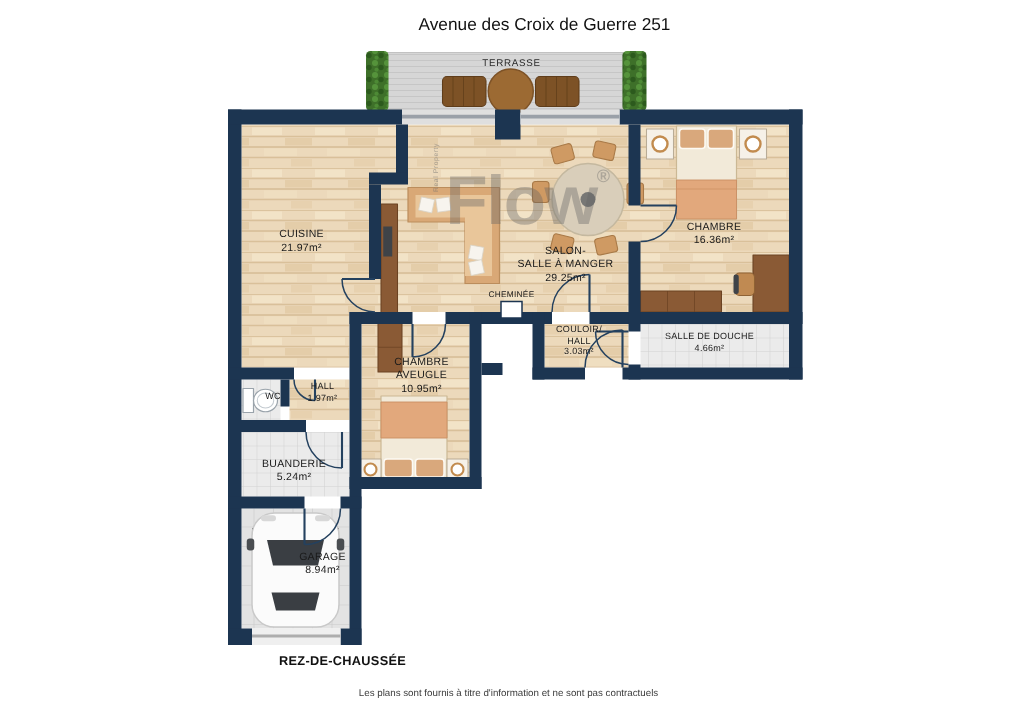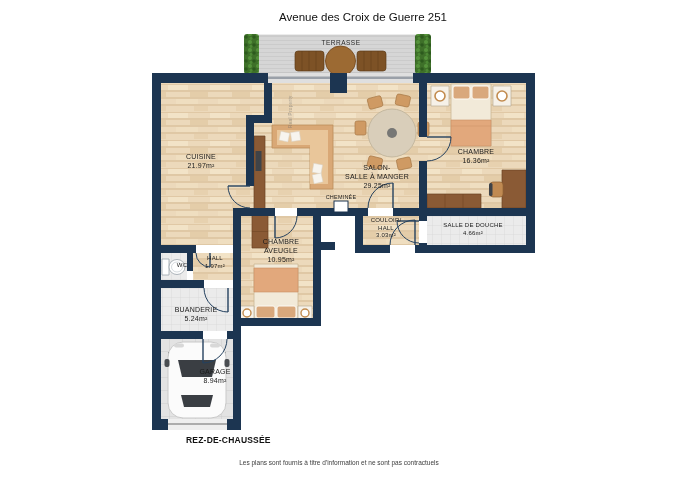--- a/index.html
+++ b/index.html
@@ -252,20 +252,21 @@
           <path d="M204,288 A24,24 0 0 0 228,312"></path>
           <path d="M228,288 L228,312" stroke-width="1.4"></path>
         </g>
       <g>
           <path d="M227,339 A24,24 0 0 1 203,363"></path>
           <path d="M203,339 L203,363" stroke-width="1.4"></path>
         </g>
     </g>
   </svg>
 
+  <div class="abs wm"><span>Flow</span><sup>®</sup></div>
   <div class="abs wm-side">Real Property</div>
 
   <div class="abs title">Avenue des Croix de Guerre 251</div>
 
   <div class="abs terr-lbl" style="left:291px;top:39px;width:100px;text-align:center;"><span>TERRASSE</span></div>
 
   <div class="abs lbl" style="left:161px;top:153px;width:80px;">
     <span>CUISINE</span>
     <span>21.97m²</span>
   </div>

